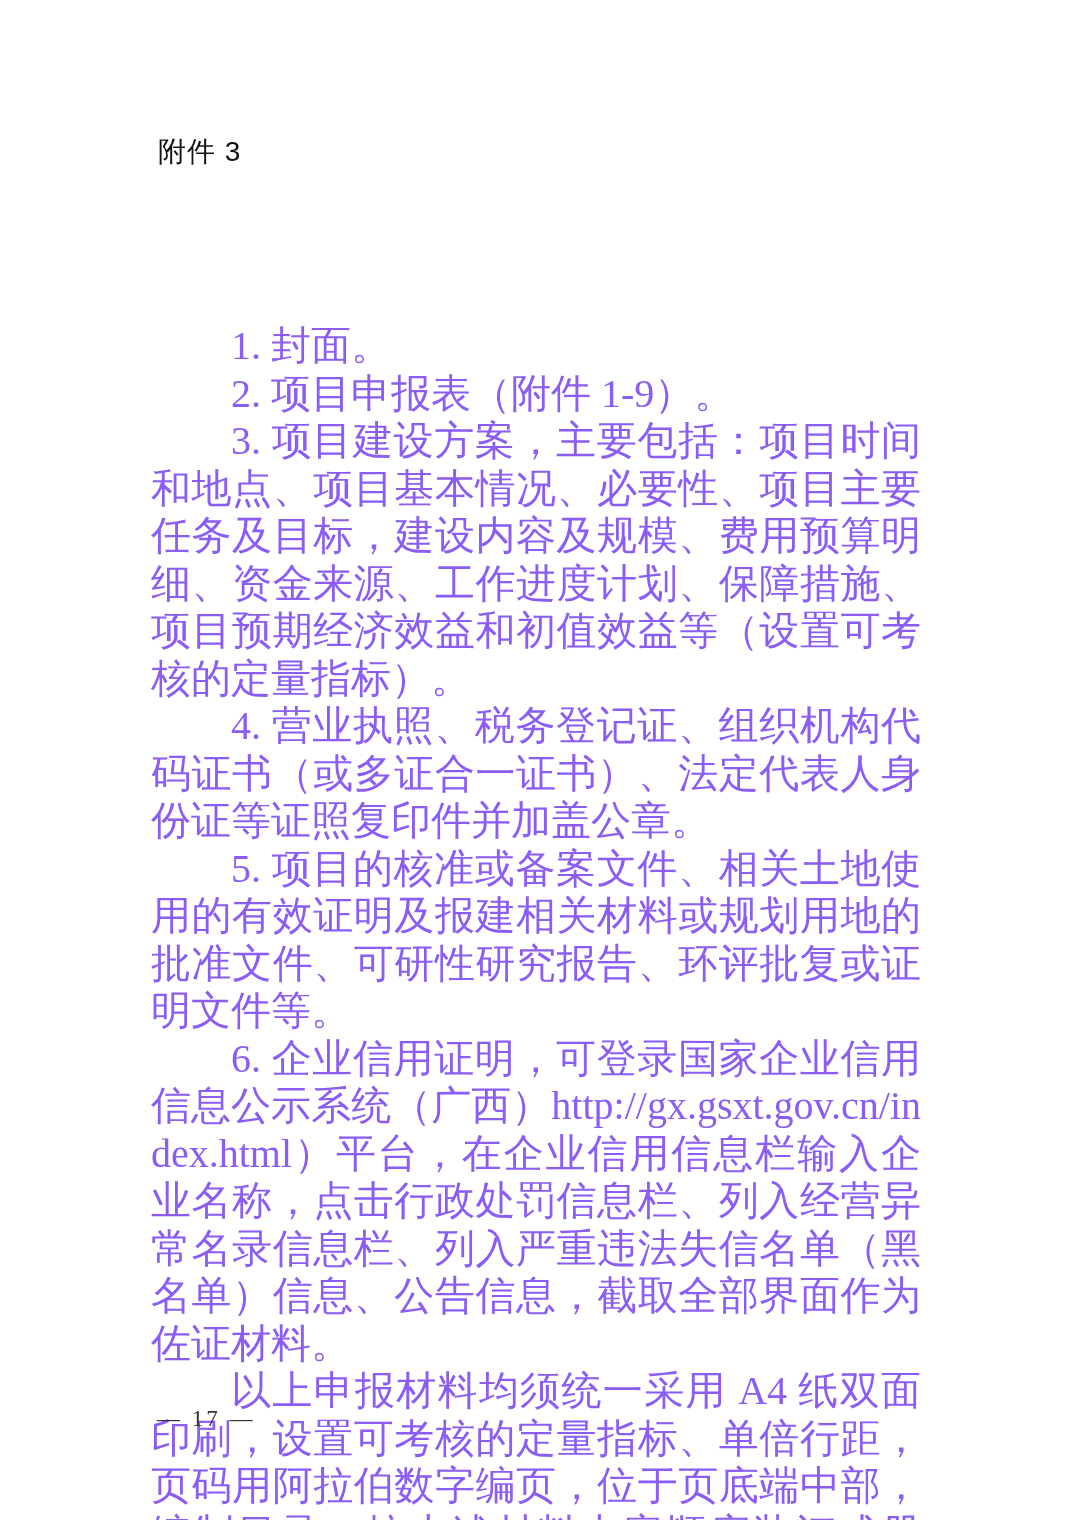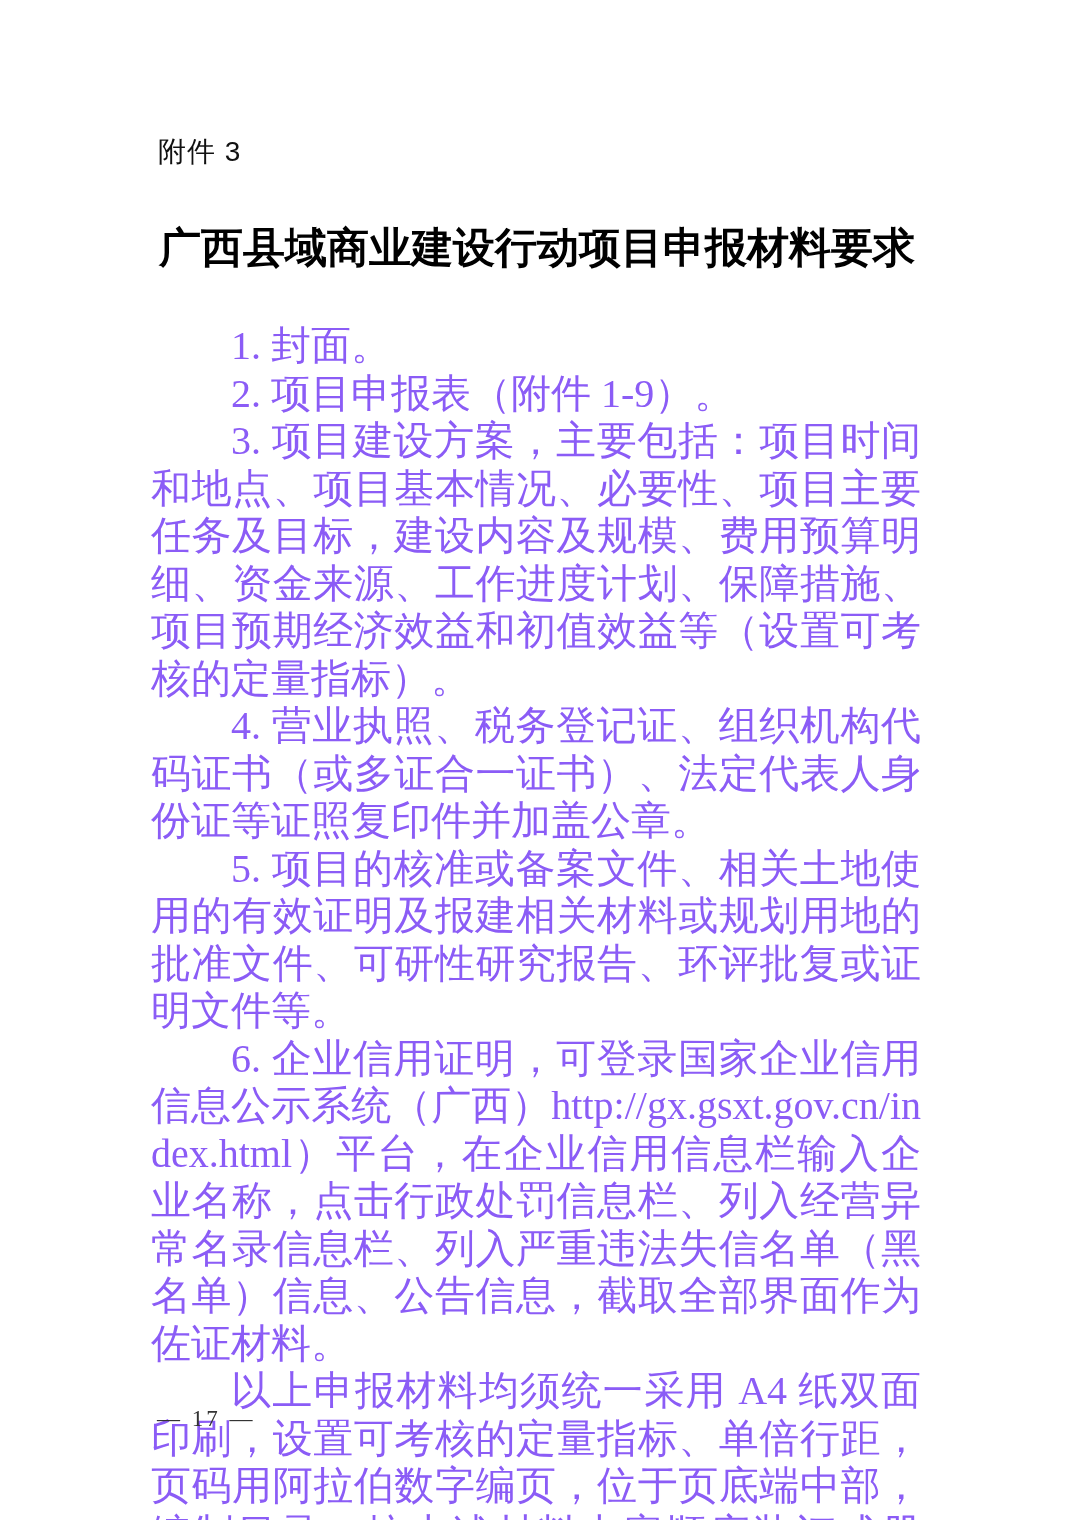--- a/index.html
+++ b/index.html
@@ -65,21 +65,20 @@
     white-space: nowrap;
   }
 </style>
 </head>
 <body>
 
 <div class="page">
 
   <div class="attachment-label">附件 3</div>
 
-  <h1 class="doc-title">广西县域商业建设行动项目申报材料要求</h1>
 
   <div class="doc-body">
     <p>1. 封面。</p>
     <p>2. 项目申报表（附件 1-9）。</p>
     <p>3. 项目建设方案，主要包括：项目时间和地点、项目基本情况、必要性、项目主要任务及目标，建设内容及规模、费用预算明细、资金来源、工作进度计划、保障措施、项目预期经济效益和初值效益等（设置可考核的定量指标）。</p>
     <p>4. 营业执照、税务登记证、组织机构代码证书（或多证合一证书）、法定代表人身份证等证照复印件并加盖公章。</p>
     <p>5. 项目的核准或备案文件、相关土地使用的有效证明及报建相关材料或规划用地的批准文件、可研性研究报告、环评批复或证明文件等。</p>
     <p>6. 企业信用证明，可登录国家企业信用信息公示系统（广西）http://gx.gsxt.gov.cn/index.html）平台，在企业信用信息栏输入企业名称，点击行政处罚信息栏、列入经营异常名录信息栏、列入严重违法失信名单（黑名单）信息、公告信息，截取全部界面作为佐证材料。</p>
     <p>以上申报材料均须统一采用 A4 纸双面印刷，设置可考核的定量指标、单倍行距，页码用阿拉伯数字编页，位于页底端中部，编制目录，按上述材料内容顺序装订成册（胶装）。</p>
   </div>

